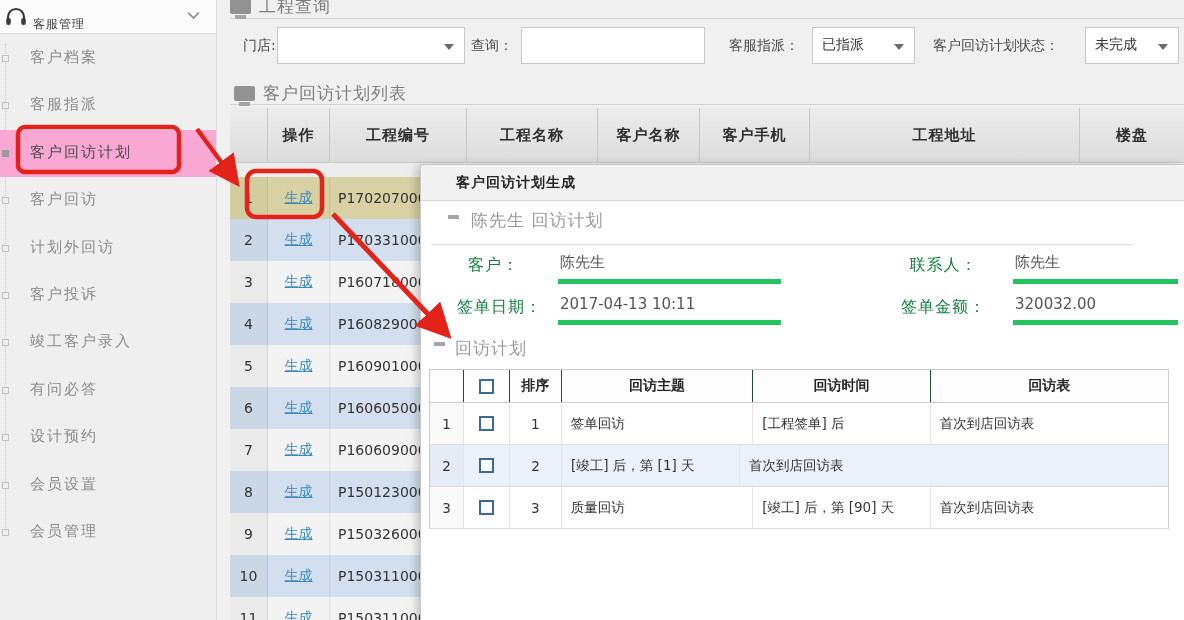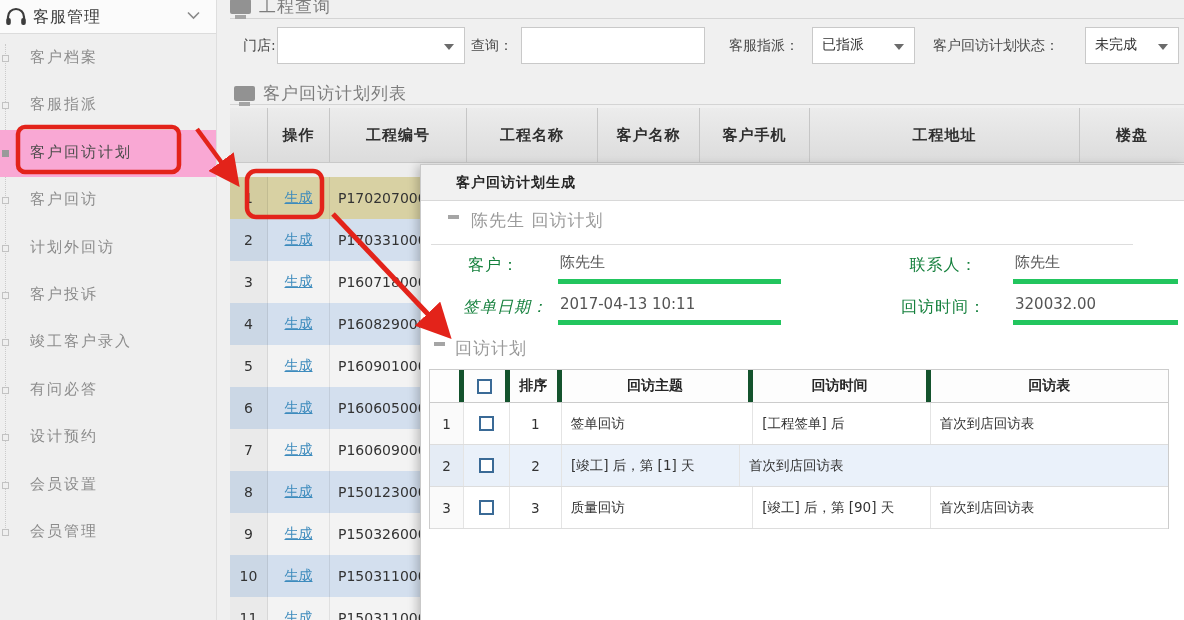--- a/index.html
+++ b/index.html
@@ -9,21 +9,21 @@
     background:#f0f0f0;
     font-family:"DejaVu Sans","Liberation Sans",sans-serif;
     color:#333;
   }
   .abs { position:absolute; }
 
   
   .sidebar { left:0; top:0; width:217px; height:620px; background:#efefef; border-right:1px solid #dedede; z-index:3; }
   .side-head { position:absolute; left:0; top:0; width:100%; height:34px; background:#fbfbfb; border-bottom:1px solid #dcdcdc; }
   .side-head .hs-icon { position:absolute; left:4px; top:6px; }
-  .side-head .hd-label { position:absolute; left:33px; top:7px; font-size:16px; color:#3a3a3a; letter-spacing:1px; }
+  .side-head .hd-label { position:absolute; left:33px; top:16px; font-size:12px; color:#3a3a3a; letter-spacing:1px; }
   .side-head .chev { position:absolute; right:16px; top:11px; }
   .dotline { position:absolute; left:5px; top:44px; height:492px; border-left:1px dotted #cacaca; }
   .side-menu { position:absolute; left:0; top:35px; width:100%; }
   .side-item { position:relative; height:47.4px; cursor:pointer; }
   .side-item.active { background:#f9a8d4; }
   .bullet { position:absolute; left:2px; top:20px; width:7px; height:7px; border:1px solid #c2c2c2; background:#efefef; }
   .bullet.filled { background:#9a9a9a; border-color:#9a9a9a; }
   .side-label { position:absolute; left:30px; top:13px; font-size:15px; color:#8c8c8c; letter-spacing:2px; }
   .side-item.active .side-label { color:#4c4c4c; }
 
@@ -64,21 +64,21 @@
   .dialog { left:420px; top:164px; width:764px; height:456px; background:#fff; z-index:20;
     border-left:1px solid #c9c9c9; border-top:1px solid #c9c9c9; box-shadow:-3px 2px 9px rgba(0,0,0,0.22); }
   .dlg-titlebar { position:absolute; left:0; top:0; width:100%; height:36px; background:#f1f1f1; border-bottom:1px solid #d8d8d8; }
   .dlg-title { position:absolute; left:35px; top:9px; font-size:14px; font-weight:bold; color:#262626; letter-spacing:1px; }
   .fld-label { position:absolute; font-size:16px; color:#15803d; text-align:center; letter-spacing:1px; }
   .fld-value { position:absolute; font-size:15px; color:#555; border-bottom:5px solid #22c55e; padding:0 2px 7px 2px; }
 
   
   .itbl { position:absolute; left:8px; top:204px; width:740px; border:1px solid #ccc; border-bottom:none; background:#fff; }
   .itbl-head { display:flex; height:33px; border-bottom:1px solid #ccc; background:#fdfdfd; }
-  .itbl-head .hc { border-right:5px solid #14532d; display:flex; align-items:center; justify-content:center;
+  .itbl-head .hc { border-right:1px solid #14532d; display:flex; align-items:center; justify-content:center;
     font-size:14px; font-weight:bold; color:#262626; }
   .itbl-row { display:flex; height:42px; border-bottom:1px solid #ddd; background:#fff; }
   .itbl-row.even { background:#eaf1fa; }
   .itbl-row .c { border-right:1px solid #e4e4e4; display:flex; align-items:center; font-size:13.5px; color:#333; }
   .itbl-row .c.ctr { justify-content:center; }
   .itbl-row .c.pad { padding-left:9px; }
   .itbl-row .c.num { background:rgba(0,0,0,0.02); justify-content:center; }
   .cbx { width:15px; height:15px; border:2px solid #3a6a96; background:#fff; display:inline-block; cursor:pointer; }
   .hc .cbx, .c .cbx { flex:none; }
   .hc:last-child, .itbl-row .c:last-child { border-right:none; }
@@ -297,24 +297,24 @@
   <div class="abs" style="left:22px; top:49px;"><span class="monitor"></span></div>
   <div class="abs sec-title" style="left:50px; top:44px; color:#9a9a9a;">陈先生 回访计划</div>
   <div class="abs divider" style="left:10px; top:79px; width:702px; background:#ddd;"></div>
 
   <div class="fld-label" style="left:10px; top:90px; width:125px;">客户：</div>
   <div class="fld-value" style="left:137px; top:88px; width:223px;">陈先生</div>
 
   <div class="fld-label" style="left:455px; top:90px; width:135px;">联系人：</div>
   <div class="fld-value" style="left:592px; top:88px; width:165px;">陈先生</div>
 
-  <div class="fld-label" style="left:22px; top:132px; width:125px;font-style:italic;">签单日期：</div>
+  <div class="fld-label" style="left:16px; top:132px; width:125px;">签单日期：</div>
   <div class="fld-value" style="left:137px; top:130px; width:223px;">2017-04-13 10:11</div>
 
-  <div class="fld-label" style="left:455px; top:132px; width:135px;">回访时间：</div>
+  <div class="fld-label" style="left:455px; top:132px; width:135px;">签单金额：</div>
   <div class="fld-value" style="left:592px; top:130px; width:165px;">320032.00</div>
 
   <div class="abs" style="left:8px; top:176px;"><span class="monitor"></span></div>
   <div class="abs sec-title" style="left:34px; top:172px; color:#9a9a9a;">回访计划</div>
 
   <div class="itbl">
     <div class="itbl-head" id="itbl-head">
         <div class="hc" style="width: 34px;"></div>
         <div class="hc" style="width: 46px;">
           <span class="cbx"></span>

